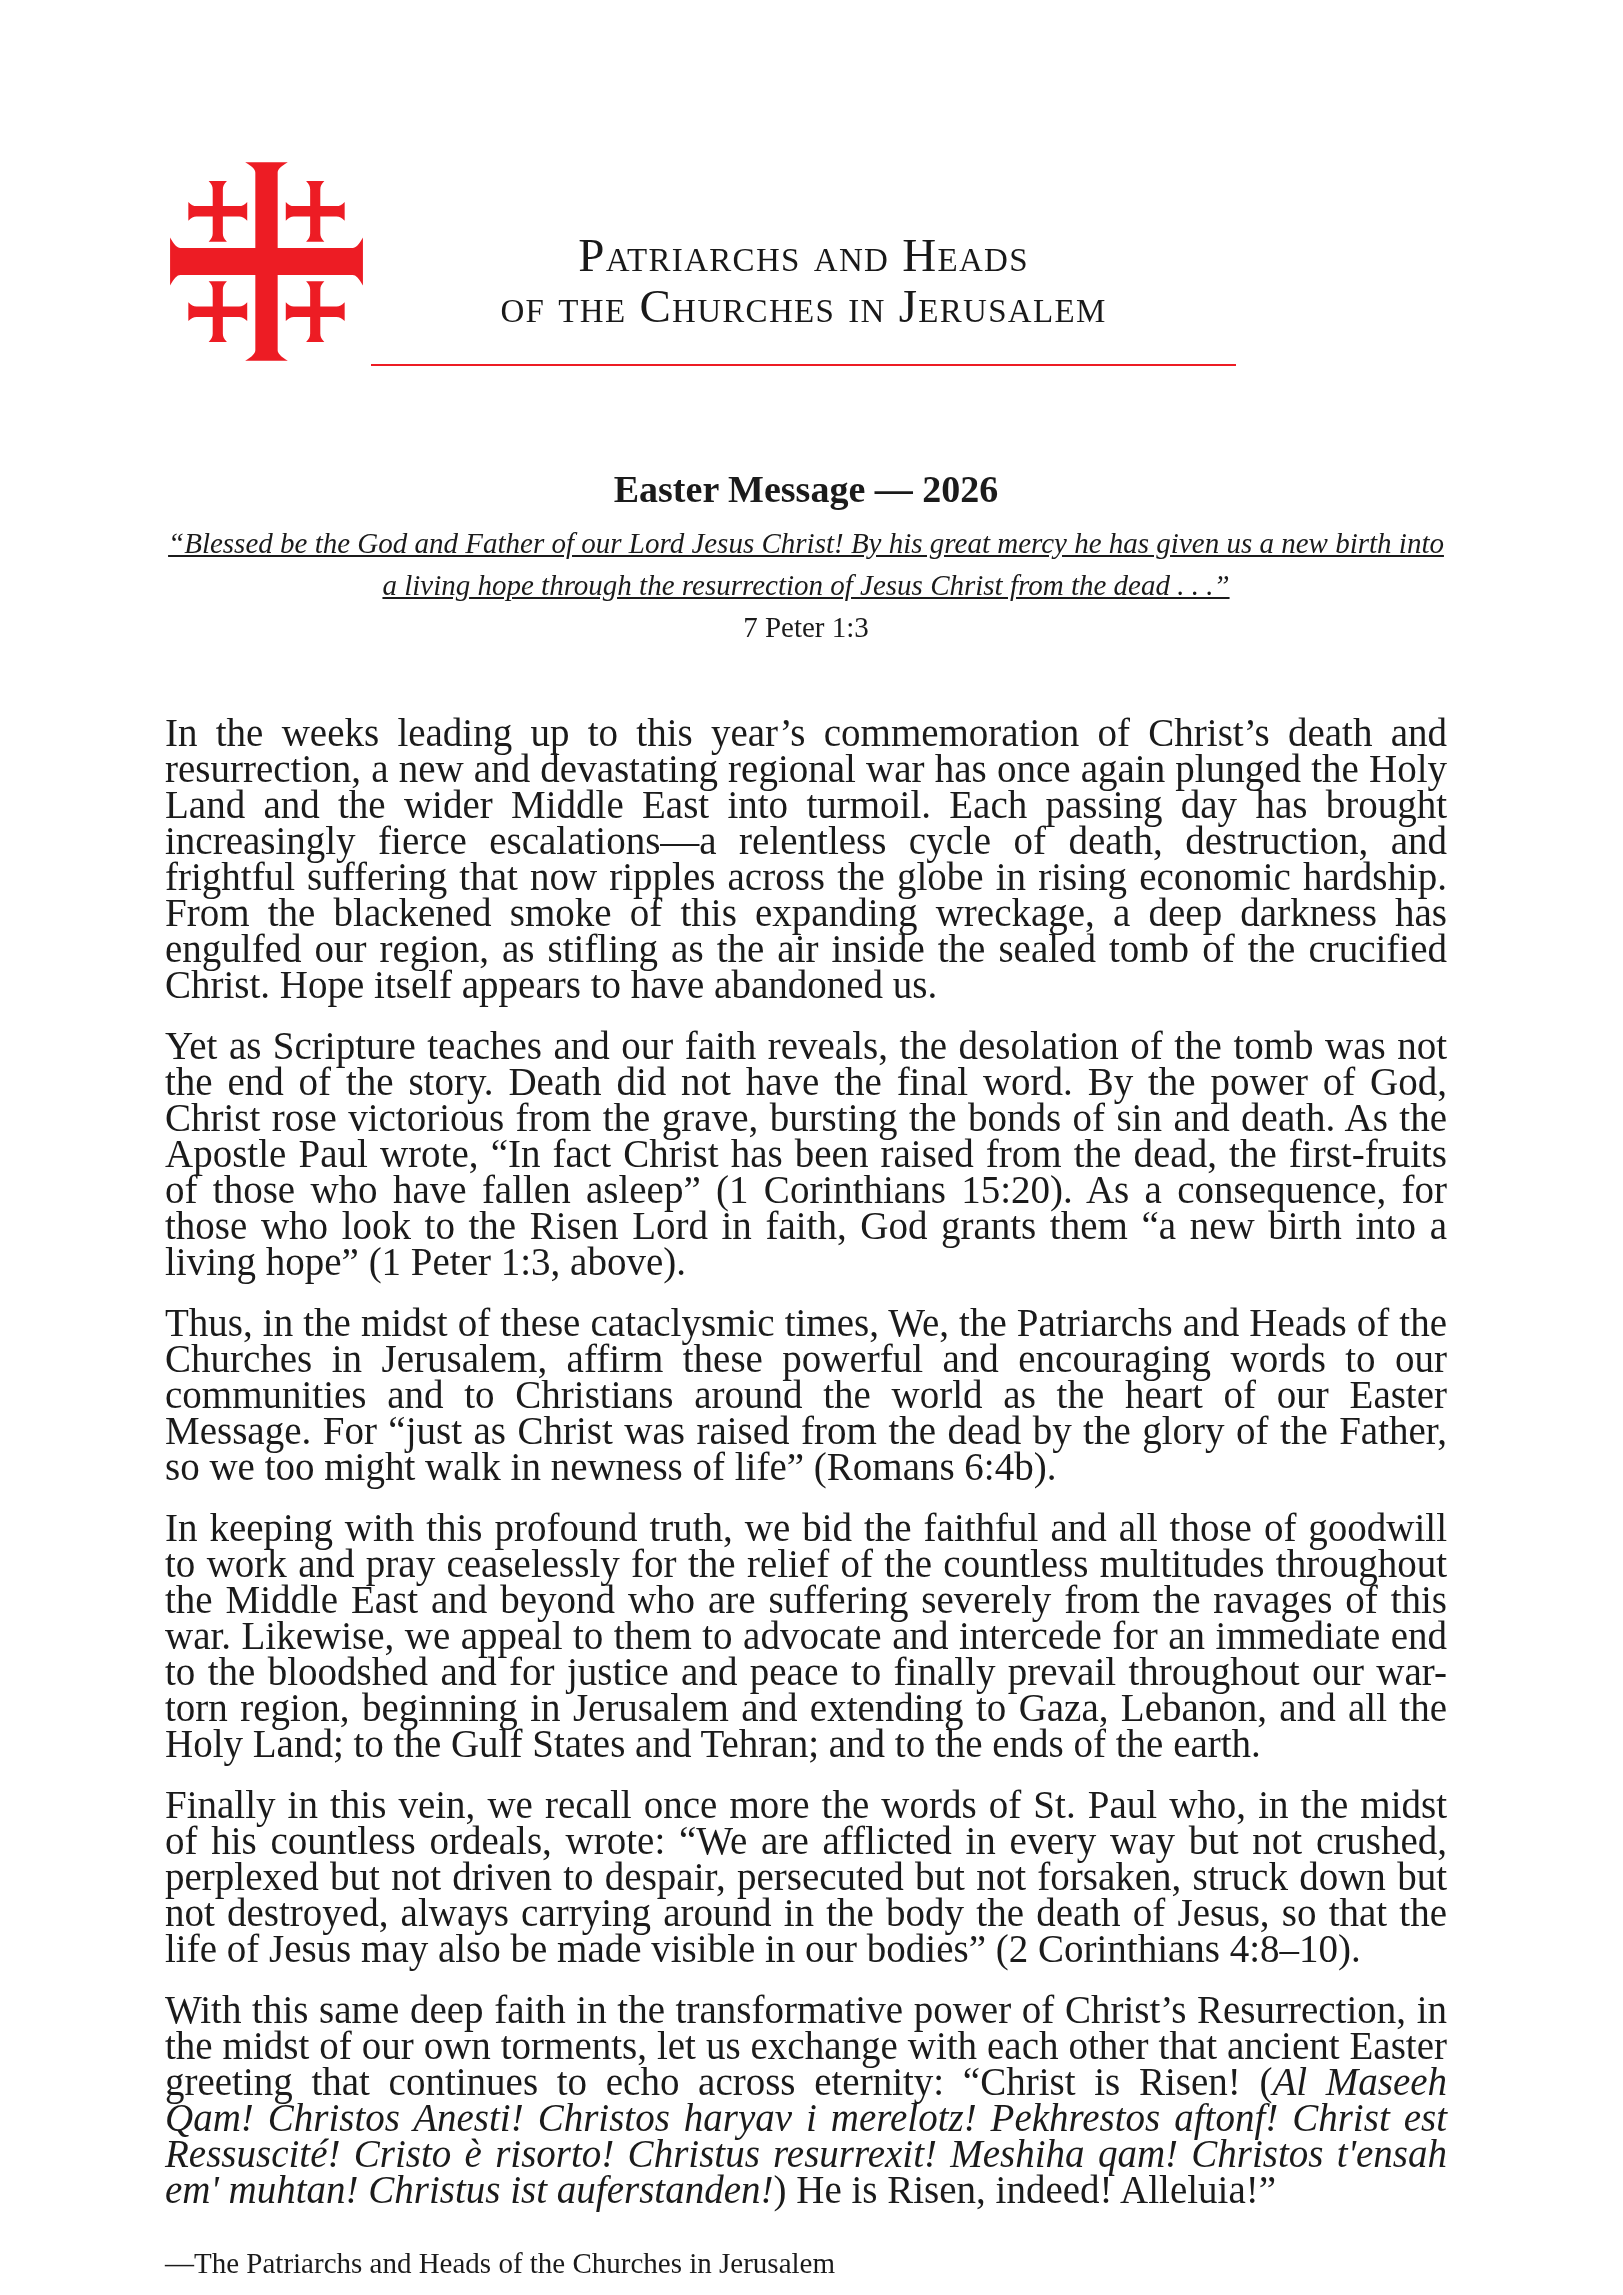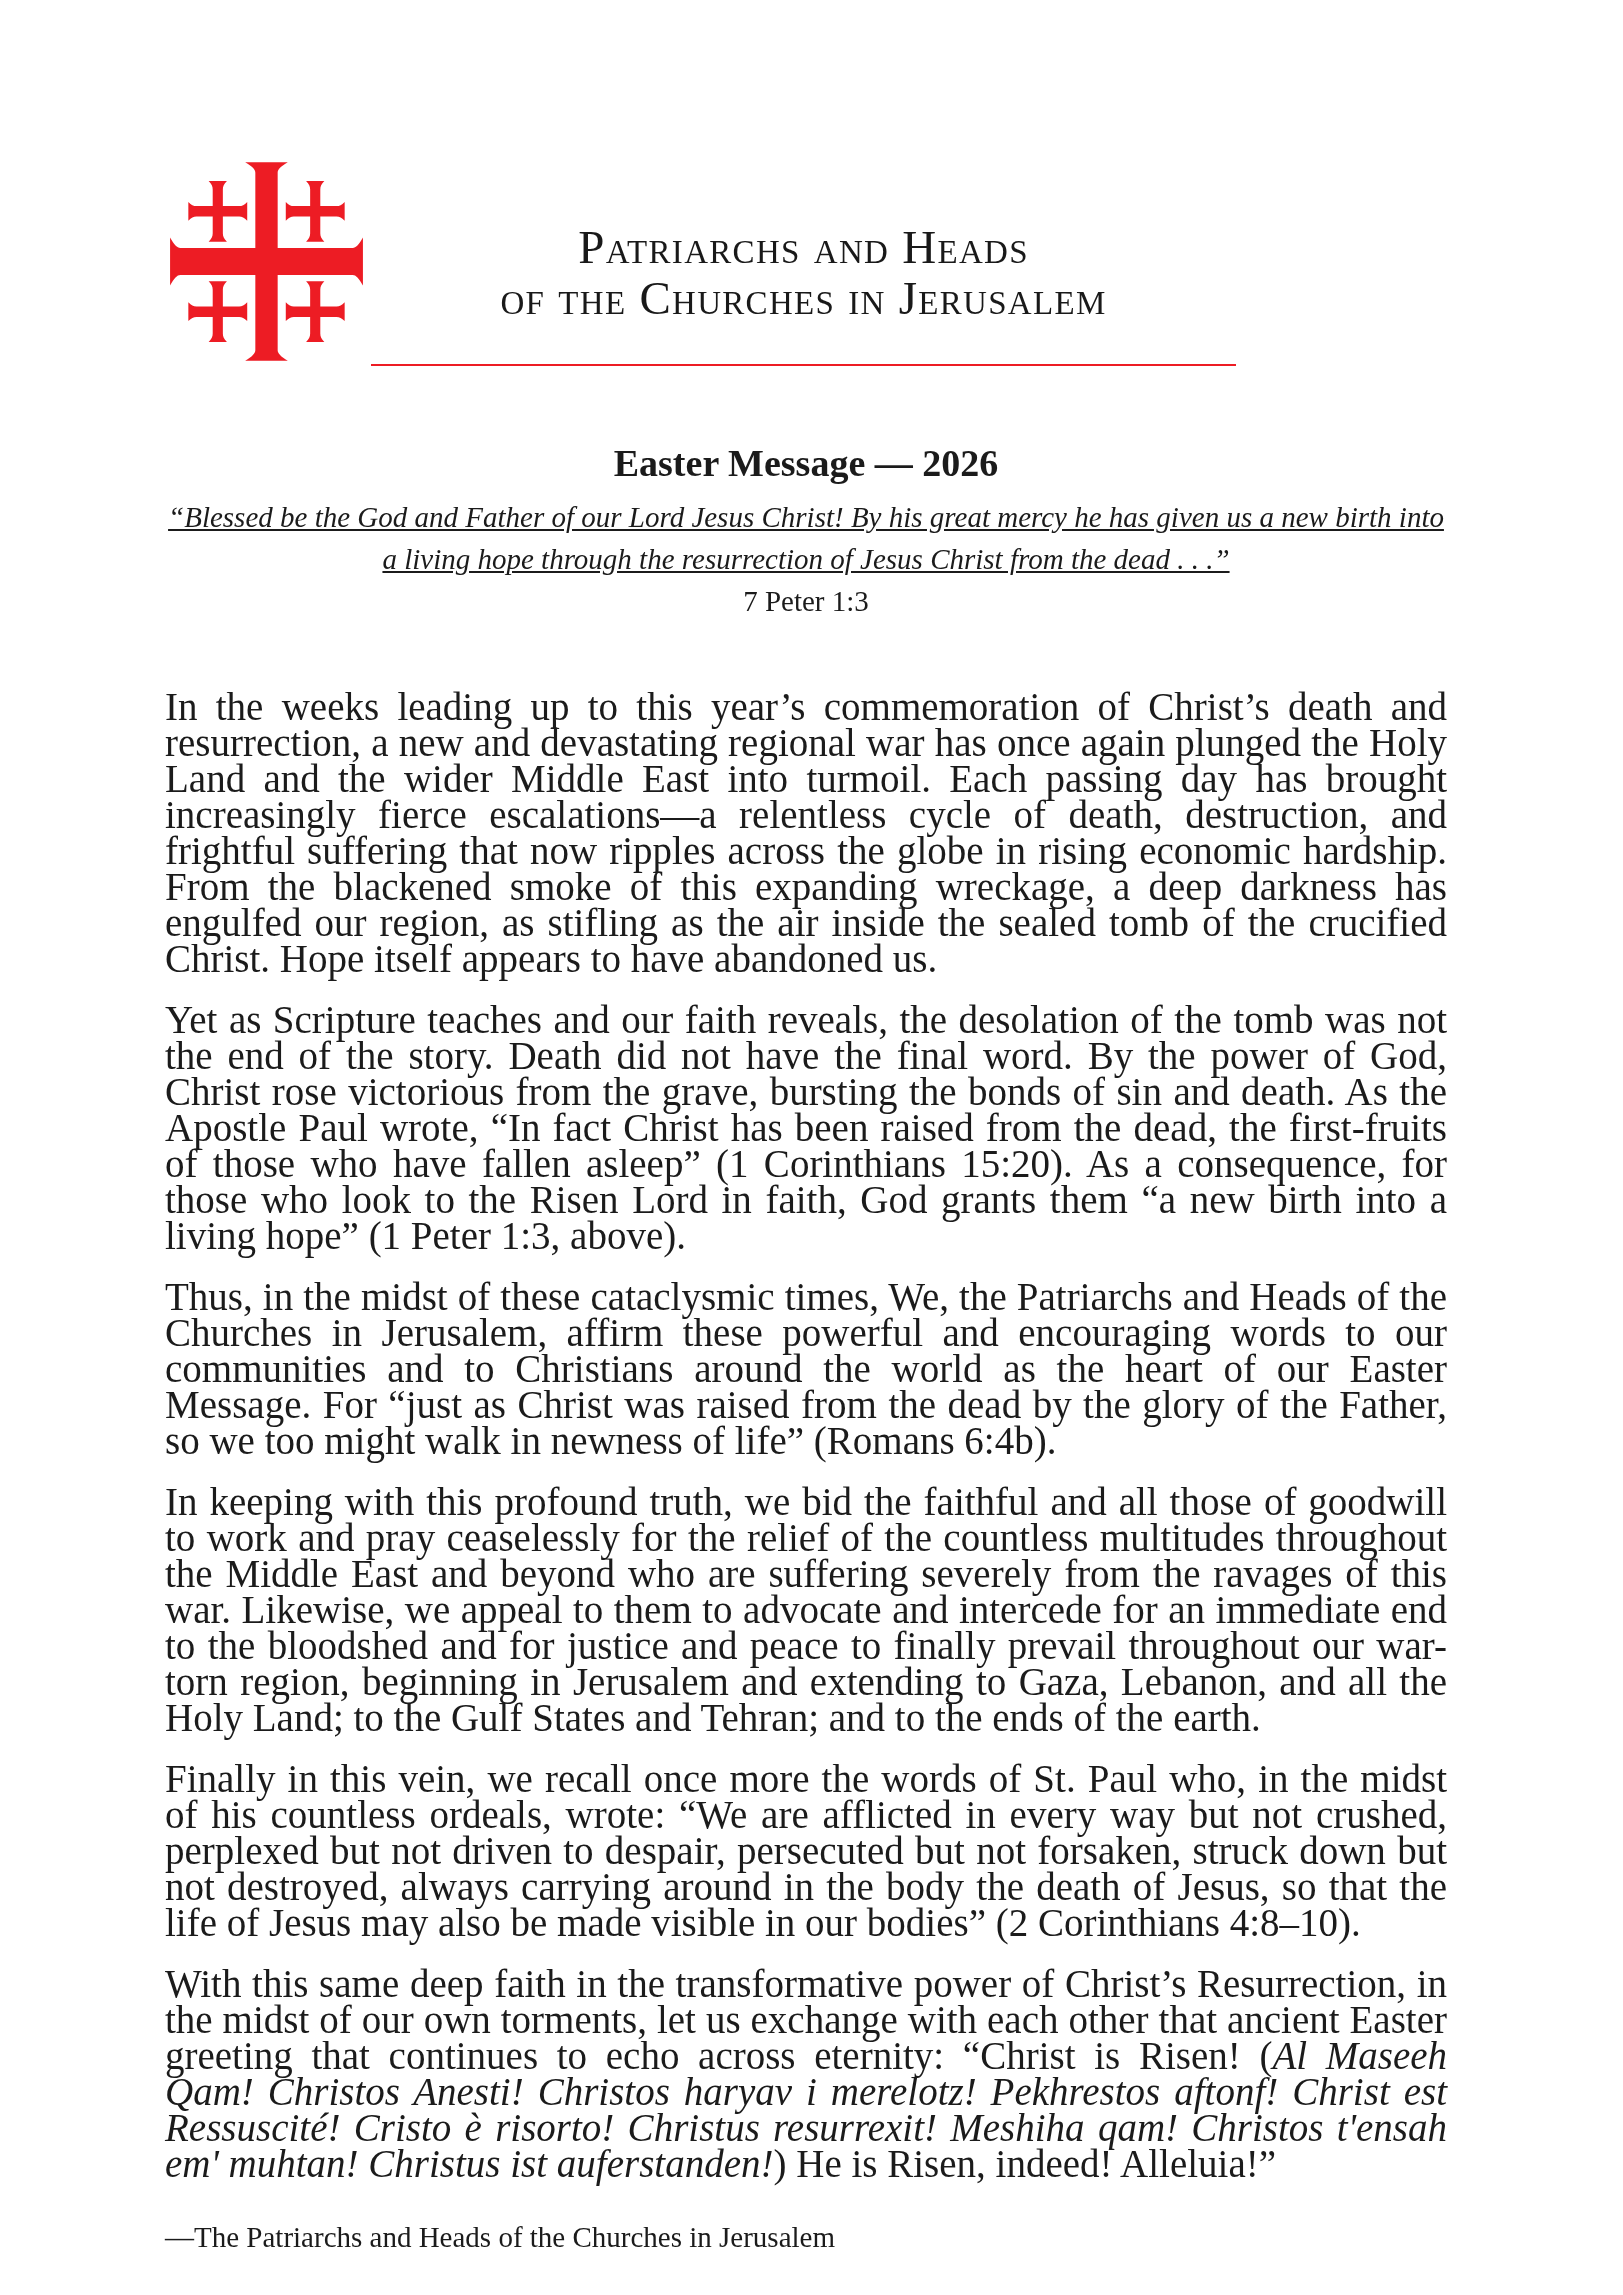--- a/index.html
+++ b/index.html
@@ -24,21 +24,21 @@
     top: 157px;
     width: 203px;
     height: 209px;
     color: var(--accent-red, #ED1C24);
   }
   .logo path { fill: currentColor; }
 
   .org-name {
     position: absolute;
     left: 371px;
-    top: 222px;
+    top: 230px;
     width: 865px;
     text-align: center;
     font-variant: small-caps;
     font-size: 47px;
     line-height: 51px;
     letter-spacing: 1.3px;
     color: #191919;
   }
   .rule {
     position: absolute;
@@ -46,21 +46,21 @@
     top: 364px;
     width: 865px;
     height: 2px;
     background: var(--accent-red, #ED1C24);
   }
 
   
   .content {
     position: absolute;
     left: 165px;
-    top: 442px;
+    top: 468px;
     width: 1282px;
   }
   .title {
     margin: 0;
     font-size: 38px;
     line-height: 42px;
     font-weight: bold;
     text-align: center;
   }
   .epigraph {

